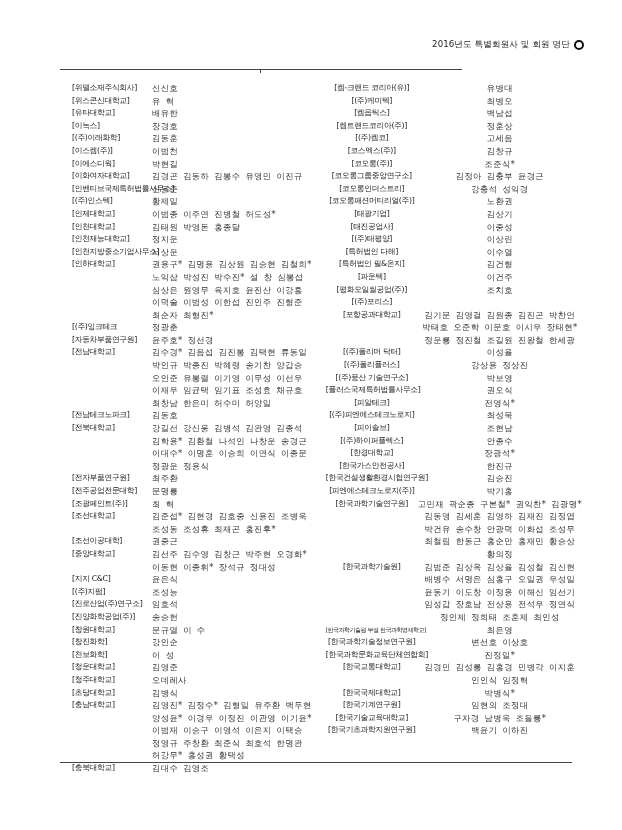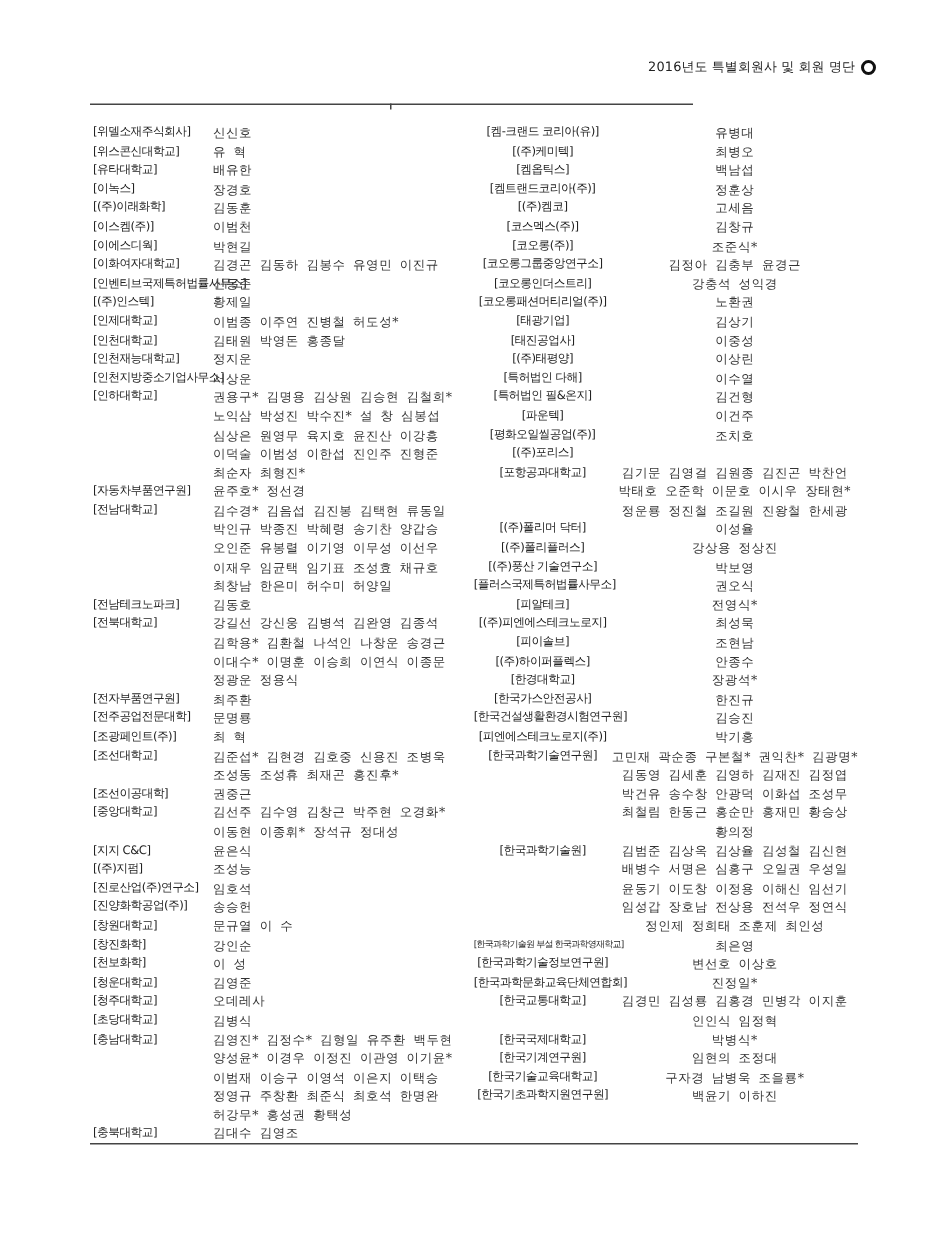--- a/index.html
+++ b/index.html
@@ -3,21 +3,21 @@
 <meta charset="utf-8">
 <style>
   html, body { margin: 0; padding: 0; background: #ffffff; }
   body { width: 622px; height: 830px; position: relative; overflow: hidden;
          font-family: "DejaVu Sans", sans-serif; color: #222; }
   .header-title { position: absolute; top: 39px; right: 38px; font-size: 8.6px; color: #222;
                   display: flex; align-items: center; gap: 4px; letter-spacing: 0.1px; }
   .ring-icon { display: inline-block; width: 6px; height: 6px; border: 2px solid #111; border-radius: 50%; }
   .top-rule { position: absolute; top: 69px; left: 60px; width: 402px; height: 0; border-top: 1.2px solid #444; }
   .top-tick { position: absolute; top: 69px; left: 260px; width: 1px; height: 4px; background: #444; }
-  .columns { position: absolute; top: 82px; left: 62px; width: 510px; display: flex; }
+  .columns { position: absolute; top: 82px; left: 72px; width: 510px; display: flex; }
   .col { width: 250px; }
   .col.right { margin-left: 12px; width: 262px; text-align: center; }
   .entry { display: flex; font-size: 8.3px; line-height: 12.6px; }
   .org { width: 80px; flex: none; font-family: "DejaVu Sans", sans-serif; font-size: 7.8px;
          letter-spacing: -0.35px; white-space: nowrap; color: #222; }
   .col.right .org { width: 92px; }
   .org.small { font-size: 6px; letter-spacing: -0.5px; }
   .names { flex: 1; font-family: "DejaVu Serif", serif; font-size: 8.3px; color: #333;
            word-spacing: 2px; letter-spacing: 0.4px; }
   .name-line { white-space: nowrap; }
@@ -128,20 +128,26 @@
         <div class="org">[인하대학교]</div>
         <div class="names">
           <div class="name-line">권용구* 김명용 김상원 김승현 김철희*</div>
           <div class="name-line">노익삼 박성진 박수진* 설  창 심봉섭</div>
           <div class="name-line">심상은 원영무 육지호 윤진산 이강흥</div>
           <div class="name-line">이덕술 이범성 이한섭 진인주 진형준</div>
           <div class="name-line">최순자 최형진*</div>
         </div>
       </div>
       <div class="entry">
+        <div class="org">[(주)잉크테크</div>
+        <div class="names">
+          <div class="name-line">정광춘</div>
+        </div>
+      </div>
+      <div class="entry">
         <div class="org">[자동차부품연구원]</div>
         <div class="names">
           <div class="name-line">윤주호* 정선경</div>
         </div>
       </div>
       <div class="entry">
         <div class="org">[전남대학교]</div>
         <div class="names">
           <div class="name-line">김수경* 김음섭 김진봉 김택현 류동일</div>
           <div class="name-line">박인규 박종진 박혜령 송기찬 양갑승</div>

